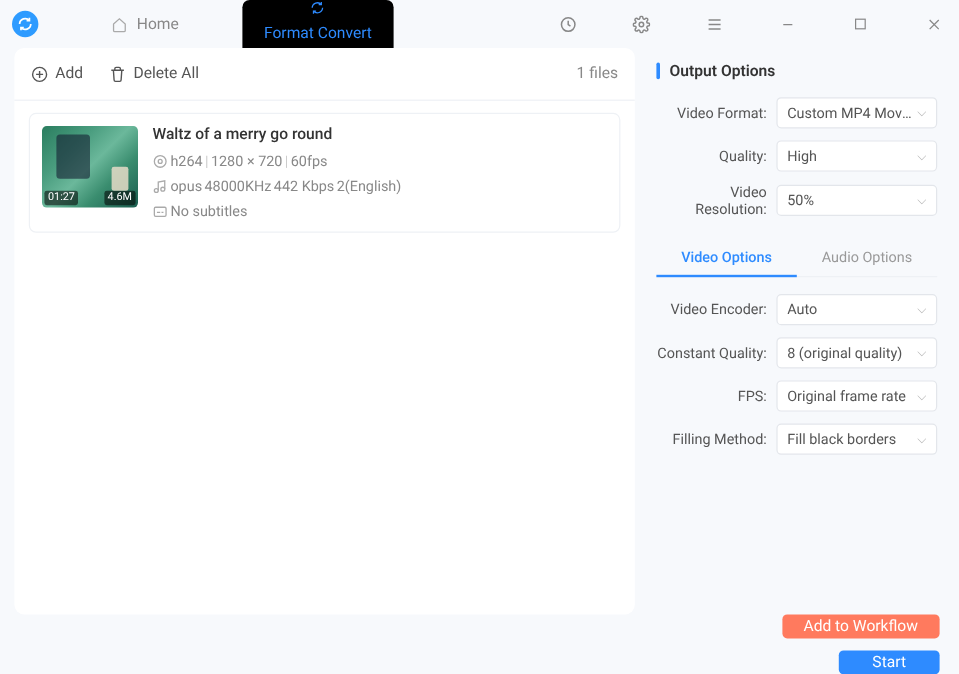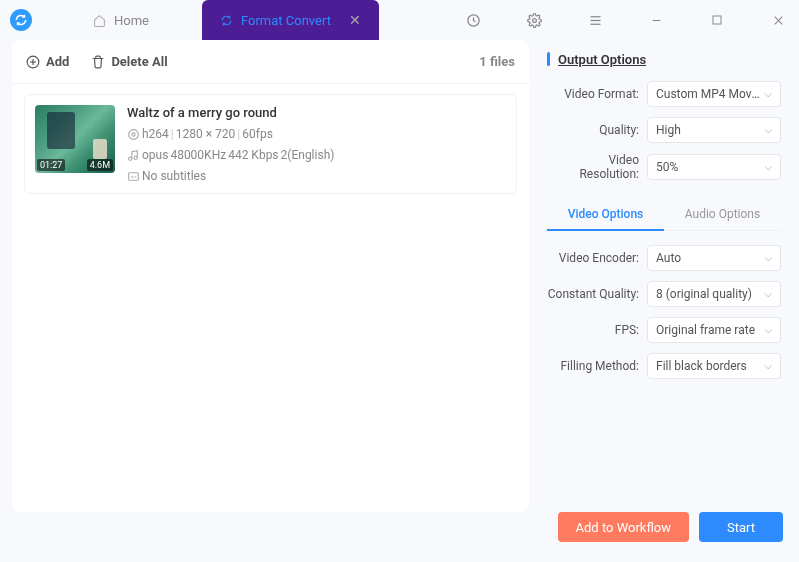--- a/index.html
+++ b/index.html
@@ -3,66 +3,66 @@
 <meta charset="utf-8">
 <style>
   * { box-sizing: border-box; margin: 0; padding: 0; font-family: -apple-system, BlinkMacSystemFont, "Segoe UI", Roboto, sans-serif; }
   body { width: 799px; height: 562px; background: #f7f9fc; overflow: hidden; font-size: 13px; color: #333; }
   
   
   .titlebar { height: 40px; display: flex; align-items: center; padding: 0 10px; background: #f7f9fc; gap: 35px; }
   .logo { width: 22px; height: 22px; border-radius: 50%; background: #2e9bff; display: flex; align-items: center; justify-content: center; margin-right: 8px; }
   .logo svg { width: 14px; height: 14px; }
   .tab { display: flex; align-items: center; height: 40px; padding: 0 18px; cursor: pointer; color: #888; gap: 8px; }
-  .tab.active { background: #4c1d95; color: #2e8bff; border-radius: 6px 6px 0 0; }
+  .tab.active { background: #000000; color: #2e8bff; border-radius: 6px 6px 0 0; flex-direction: column; }
   .tab-close { margin-left: 10px; color: #aaa; font-size: 14px; }
   .titlebar-spacer { flex: 1; }
   .win-icon { width: 22px; height: 22px; display: flex; align-items: center; justify-content: center; color: #888; cursor: pointer; margin-left: 4px; }
   
   
   .main { display: flex; height: 472px; background: #f7f9fc; padding: 0 12px; }
   .left-panel { flex: 1; background: #fff; border-radius: 8px; margin-right: 8px; display: flex; flex-direction: column; }
   .right-panel { width: 250px; padding: 12px 6px 0 10px; }
   
   
-  .toolbar { display: flex; align-items: center; height: 44px; padding: 0 14px; border-bottom: 1px solid #eef1f5; font-weight: bold; }
+  .toolbar { display: flex; align-items: center; height: 44px; padding: 0 14px; border-bottom: 1px solid #eef1f5; }
   .tb-btn { display: flex; align-items: center; gap: 6px; color: #555; cursor: pointer; margin-right: 22px; }
   .tb-spacer { flex: 1; }
   .file-count { color: #888; }
   
   
   .file-list { padding: 10px 12px; }
   .file-item { display: flex; border: 1px solid #eef1f5; border-radius: 6px; padding: 10px; gap: 12px; }
   .thumb { width: 80px; height: 68px; border-radius: 4px; background: linear-gradient(135deg, #2a7d5f 0%, #4a9d7f 30%, #6bb89b 50%, #3a8d6f 70%, #1a5d4f 100%); position: relative; overflow: hidden; }
   .thumb::before { content:""; position:absolute; top:10%; left:15%; width:35%; height:55%; background: rgba(20,30,50,0.6); border-radius: 3px; }
   .thumb::after { content:""; position:absolute; bottom:20%; right:10%; width:18%; height:30%; background: rgba(230,220,200,0.85); border-radius: 2px; }
   .thumb-badge { position: absolute; bottom: 2px; font-size: 9px; color: #fff; background: rgba(0,0,0,0.55); padding: 1px 3px; border-radius: 2px; }
   .thumb-badge.left { left: 2px; }
   .thumb-badge.right { right: 2px; }
   .file-meta { flex: 1; display: flex; flex-direction: column; gap: 7px; }
   .file-title { font-weight: 500; color: #333; font-size: 13px; }
   .meta-row { display: flex; align-items: center; gap: 2px; color: #888; font-size: 12px; }
   .meta-sep { color: #ccc; }
   .meta-icon { width: 13px; height: 13px; color: #aaa; flex-shrink: 0; }
   
   
-  .section-head { display: flex; align-items: flex-start; gap: 8px; font-weight: 600; color: #333; margin-bottom: 14px; font-size: 13px; text-decoration: underline; }
+  .section-head { display: flex; align-items: flex-start; gap: 8px; font-weight: 600; color: #333; margin-bottom: 14px; font-size: 13px; }
   .head-bar { width: 3px; height: 14px; background: #2e8bff; border-radius: 2px; }
   .form-row { display: flex; align-items: center; margin-bottom: 10px; }
   .form-label { width: 100px; text-align: right; padding-right: 8px; color: #555; font-size: 12px; }
   .select { flex: 1; height: 26px; border: 1px solid #e3e6eb; border-radius: 4px; background: #fff; display: flex; align-items: center; padding: 0 8px; font-size: 12px; color: #555; position: relative; cursor: pointer; overflow: hidden; }
   .select-val { flex: 1; overflow: hidden; white-space: nowrap; text-overflow: ellipsis; }
   .chev { color: #aaa; font-size: 10px; margin-left: 4px; }
   
   .sub-tabs { display: flex; border-bottom: 1px solid #eef1f5; margin-top: 18px; margin-bottom: 14px; }
   .sub-tab { flex: 1; text-align: center; padding: 8px 0; color: #999; cursor: pointer; font-size: 12px; }
   .sub-tab.active { color: #2e8bff; border-bottom: 2px solid #2e8bff; margin-bottom: -1px; font-weight: 500; }
   
   
-  .footer { height: 50px; display: flex; align-items: flex-start; justify-content: flex-end; padding: 0 16px; gap: 10px; }
+  .footer { height: 50px; display: flex; align-items: flex-end; justify-content: flex-end; padding: 0 16px; gap: 10px; flex-direction: column; }
   .btn { height: 30px; padding: 0 18px; border: none; border-radius: 4px; color: #fff; font-size: 13px; cursor: pointer; }
   .btn-orange { background: #ff7a5e; }
   .btn-blue { background: #2e8bff; padding: 0 28px; }
   
   svg { display: block; }
 </style>
 </head>
 <body>
 
 <div class="titlebar">

